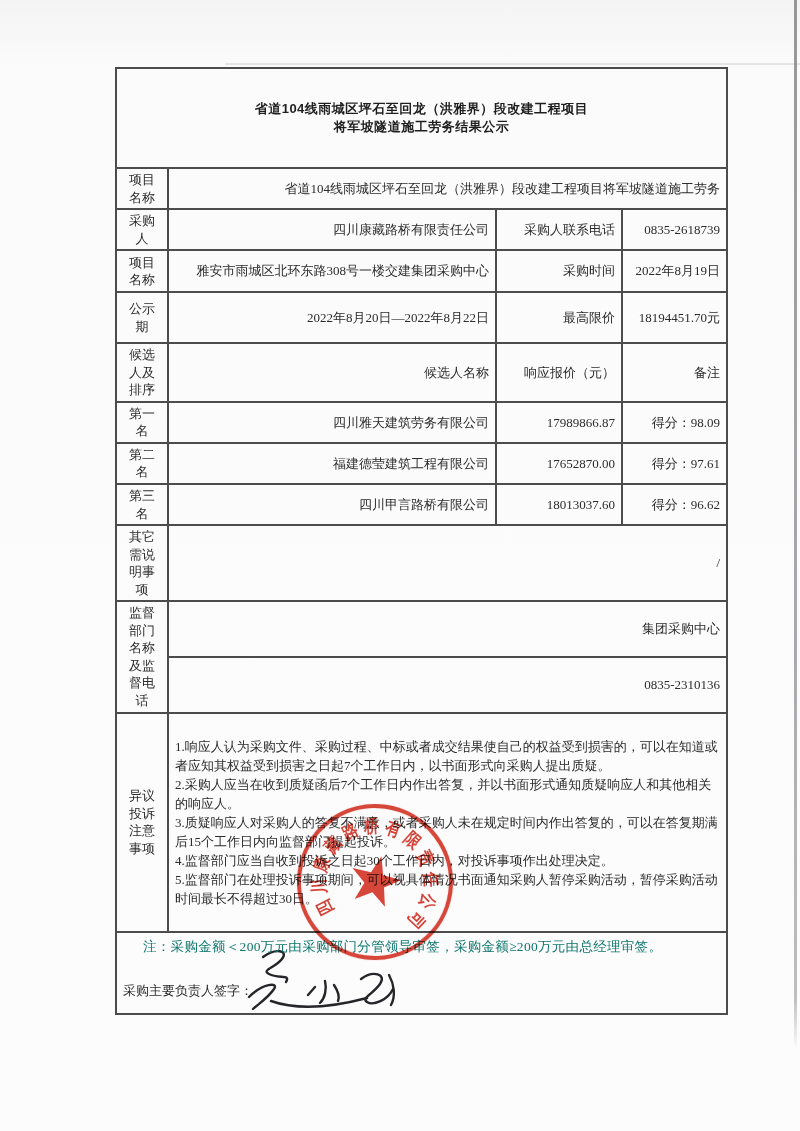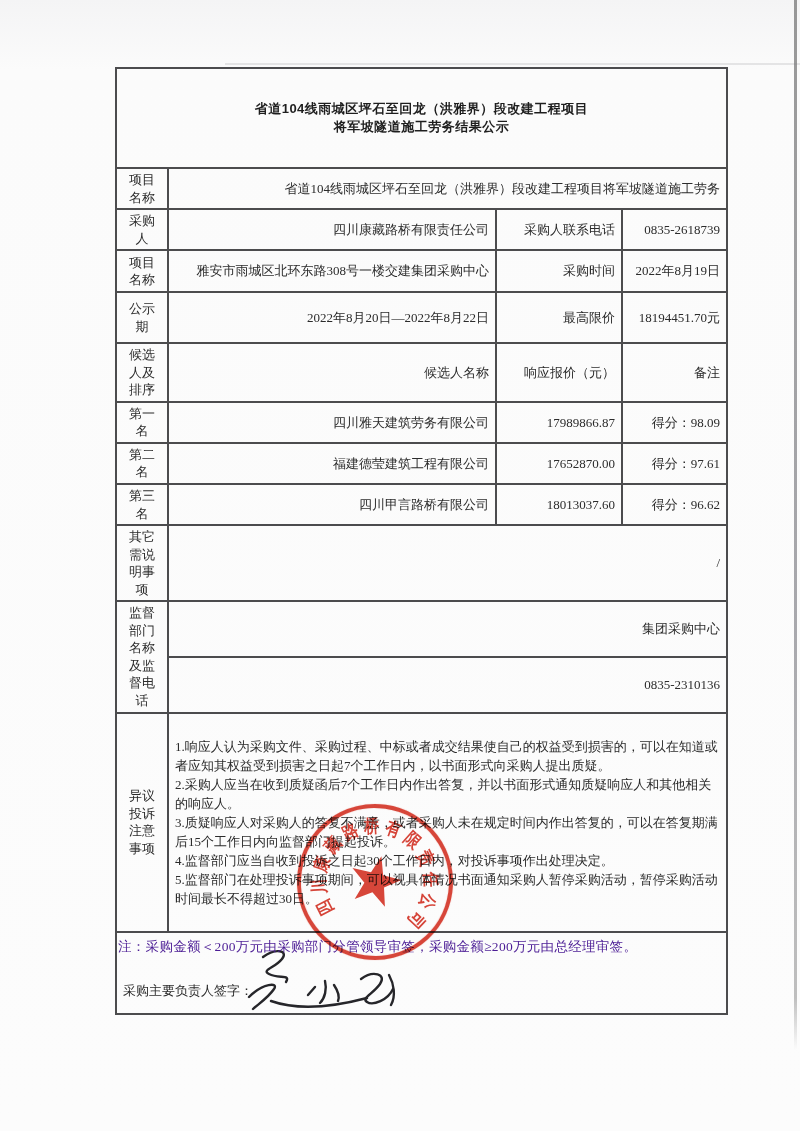--- a/index.html
+++ b/index.html
@@ -39,21 +39,21 @@
     color:#1e1e1e;
   }
   .objection-cell{vertical-align:middle;padding:8px 7px;margin-top:36px;}
   .objection-cell div{font-size:13px;line-height:19px;}
   .sig-cell{padding-left:4px;}
   .sig-wrap{position:relative;height:76px;display:flex;align-items:center;}
   .sig-label{font-size:13px;white-space:nowrap;margin-top:36px;}
   .sig-svg{position:absolute;left:118px;top:6px;}
   .footnote{
     position:absolute;left:118px;top:938px;width:620px;
-    color:#4c1d95;font-size:13.5px;letter-spacing:.3px;
+    color:#0f766e;font-size:13.5px;letter-spacing:.3px;padding-left:25px;
   }
   
   .stamp{
     position:absolute;left:297px;top:804px;width:156px;height:156px;
     transform:rotate(8deg);mix-blend-mode:multiply;opacity:.93;
     pointer-events:none;z-index:5;
   }
   .stamp-ring{
     position:absolute;left:0;top:0;width:148px;height:148px;
     border:4px solid #d8392b;border-radius:50%;

